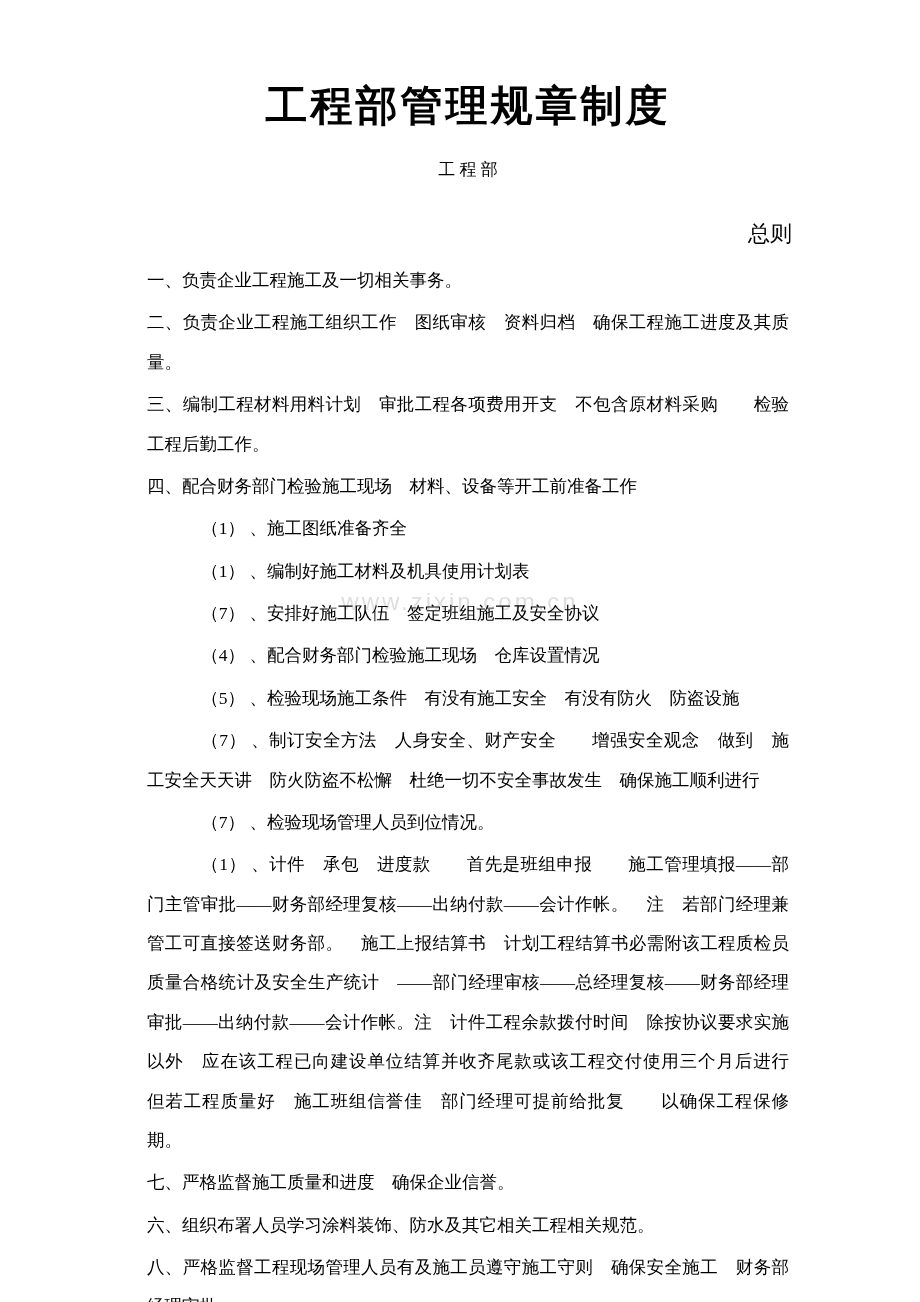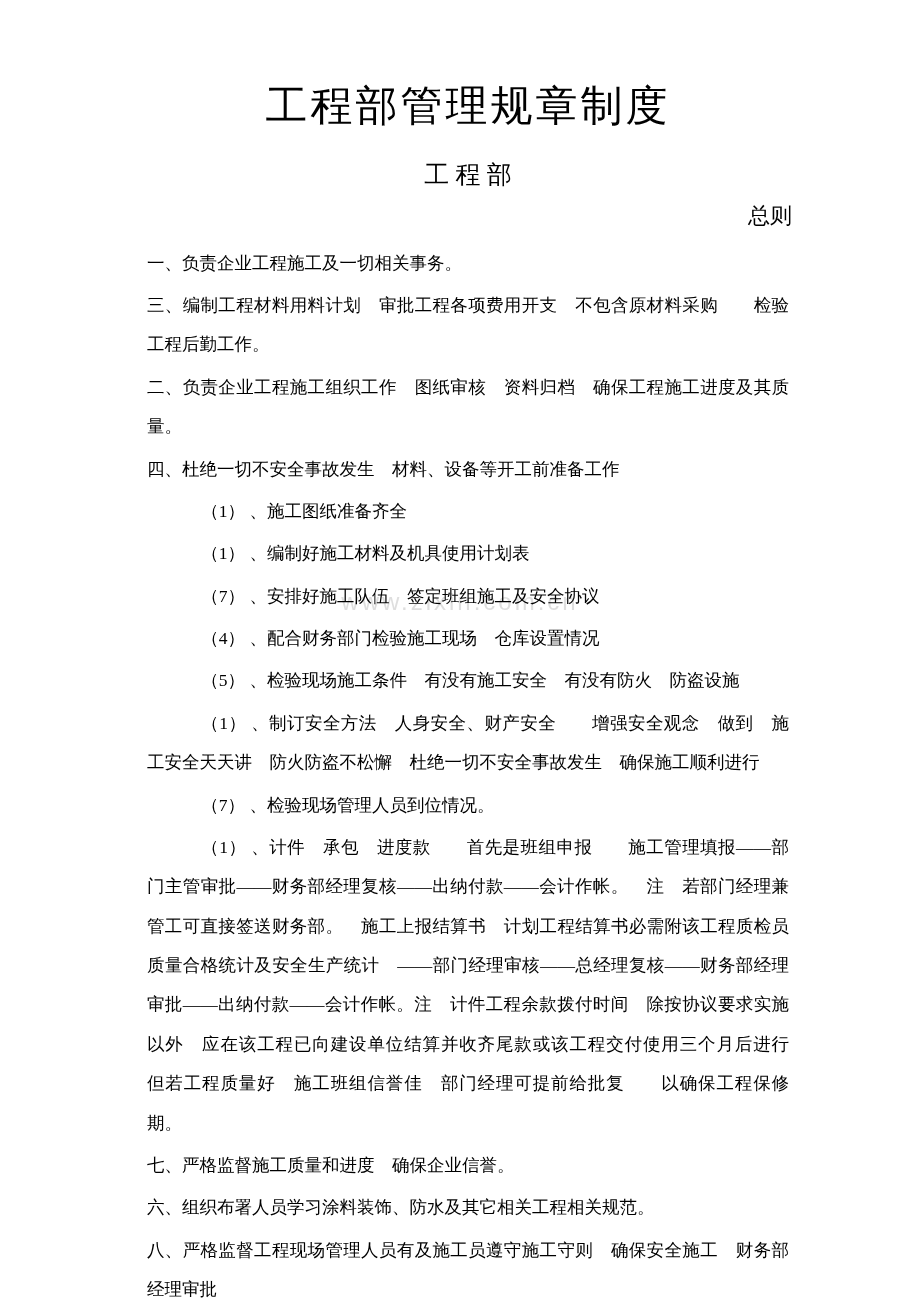--- a/index.html
+++ b/index.html
@@ -34,31 +34,31 @@
     pointer-events: none;
   }
   .content {
     position: relative;
     z-index: 1;
     padding: 82px 128px 60px 144px;
     box-sizing: border-box;
   }
   .doc-title {
     font-size: 42px;
-    font-weight: normal;
+    font-weight: bold;
     text-align: center;
     letter-spacing: 3px;
     margin: 0 0 30px 0;
     line-height: 1.15;
   }
   .doc-subtitle {
-    font-size: 25px;
+    font-size: 17px;
     font-weight: normal;
     text-align: center;
-    margin: 0 0 13px 0;
+    margin: 0 0 40px 0;
     line-height: 1.2;
   }
   .section-heading {
     font-size: 22px;
     font-weight: normal;
     text-align: right;
     margin: 0 0 14px 0;
     line-height: 1.2;
   }
   .para {
@@ -77,29 +77,29 @@
 <body>
 
 <div class="page">
   <div class="watermark">www.zixin.com.cn</div>
   <div class="content">
     <h1 class="doc-title">工程部管理规章制度</h1>
     <h2 class="doc-subtitle">工  程  部</h2>
     <h3 class="section-heading">总则</h3>
     <div id="paragraphs">
         <p class="para indent-0">一、负责企业工程施工及一切相关事务。</p>
+        <p class="para indent-0">二、负责企业工程施工组织工作　图纸审核　资料归档　确保工程施工进度及其质量。</p>
         <p class="para indent-0">三、编制工程材料用料计划　审批工程各项费用开支　不包含原材料采购　　检验工程后勤工作。</p>
-        <p class="para indent-0">二、负责企业工程施工组织工作　图纸审核　资料归档　确保工程施工进度及其质量。</p>
-        <p class="para indent-0">四、杜绝一切不安全事故发生　材料、设备等开工前准备工作</p>
+        <p class="para indent-0">四、配合财务部门检验施工现场　材料、设备等开工前准备工作</p>
         <p class="para indent-1">（1） 、施工图纸准备齐全</p>
         <p class="para indent-1">（1） 、编制好施工材料及机具使用计划表</p>
         <p class="para indent-1">（7） 、安排好施工队伍　签定班组施工及安全协议</p>
         <p class="para indent-1">（4） 、配合财务部门检验施工现场　仓库设置情况</p>
         <p class="para indent-1">（5） 、检验现场施工条件　有没有施工安全　有没有防火　防盗设施</p>
-        <p class="para indent-1">（1） 、制订安全方法　人身安全、财产安全　　增强安全观念　做到　施工安全天天讲　防火防盗不松懈　杜绝一切不安全事故发生　确保施工顺利进行</p>
+        <p class="para indent-1">（7） 、制订安全方法　人身安全、财产安全　　增强安全观念　做到　施工安全天天讲　防火防盗不松懈　杜绝一切不安全事故发生　确保施工顺利进行</p>
         <p class="para indent-1">（7） 、检验现场管理人员到位情况。</p>
         <p class="para indent-1">（1） 、计件　承包　进度款　　首先是班组申报　　施工管理填报——部门主管审批——财务部经理复核——出纳付款——会计作帐。　注　若部门经理兼管工可直接签送财务部。　施工上报结算书　计划工程结算书必需附该工程质检员质量合格统计及安全生产统计　——部门经理审核——总经理复核——财务部经理审批——出纳付款——会计作帐。注　计件工程余款拨付时间　除按协议要求实施以外　应在该工程已向建设单位结算并收齐尾款或该工程交付使用三个月后进行　但若工程质量好　施工班组信誉佳　部门经理可提前给批复　　以确保工程保修期。</p>
         <p class="para indent-0">七、严格监督施工质量和进度　确保企业信誉。</p>
         <p class="para indent-0">六、组织布署人员学习涂料装饰、防水及其它相关工程相关规范。</p>
         <p class="para indent-0">八、严格监督工程现场管理人员有及施工员遵守施工守则　确保安全施工　财务部经理审批</p>
       </div>
   </div>
 </div>
 
 </body></html>

